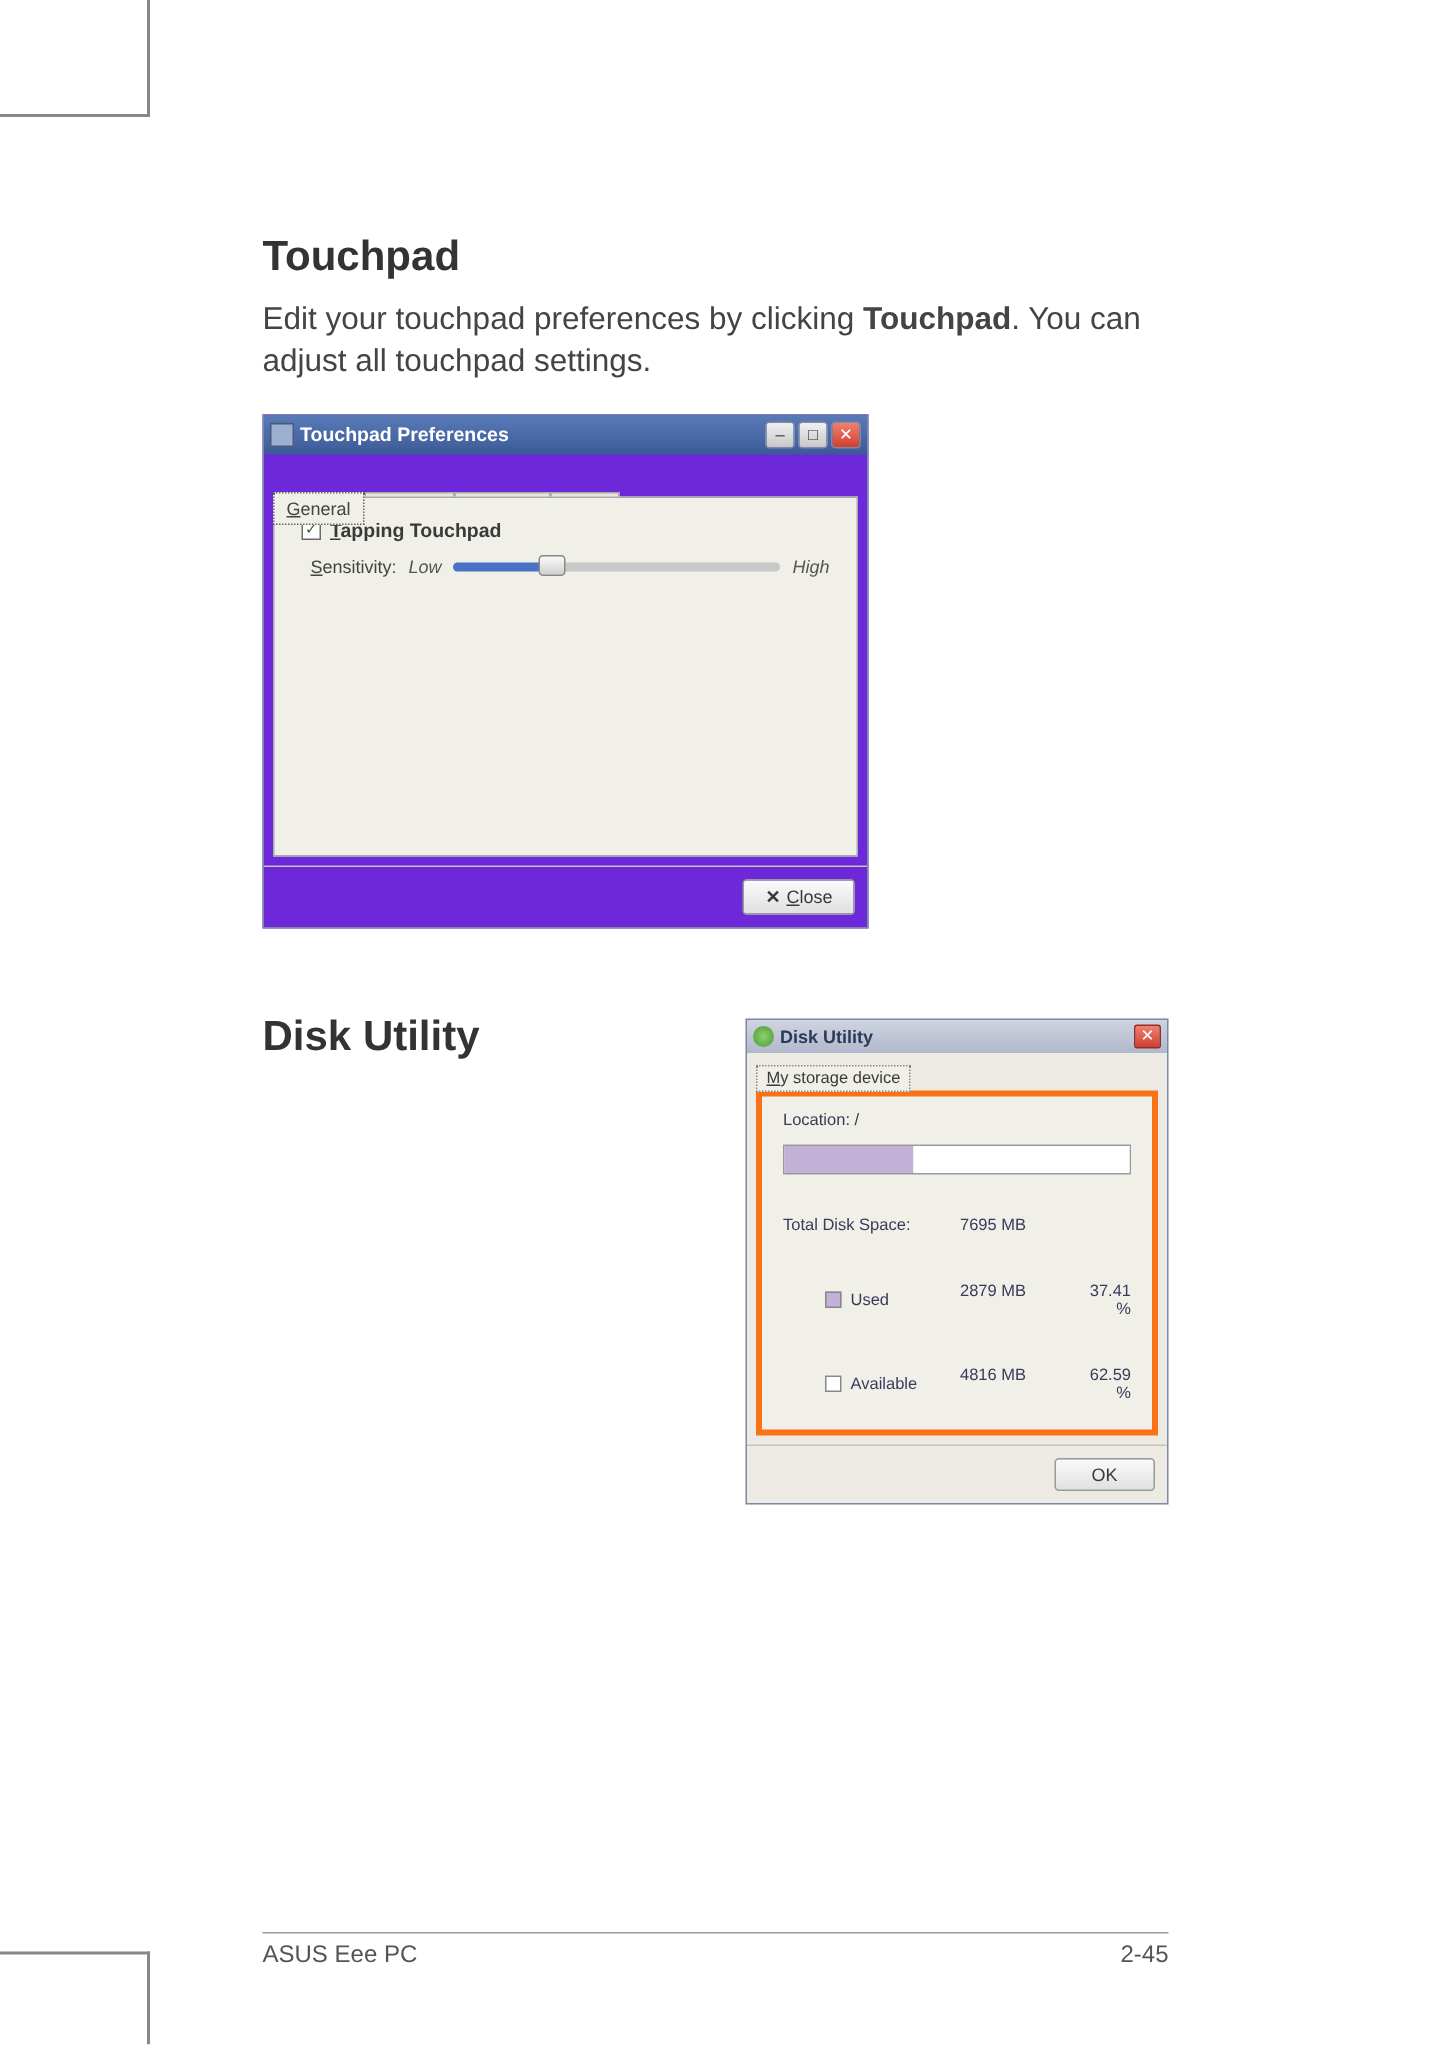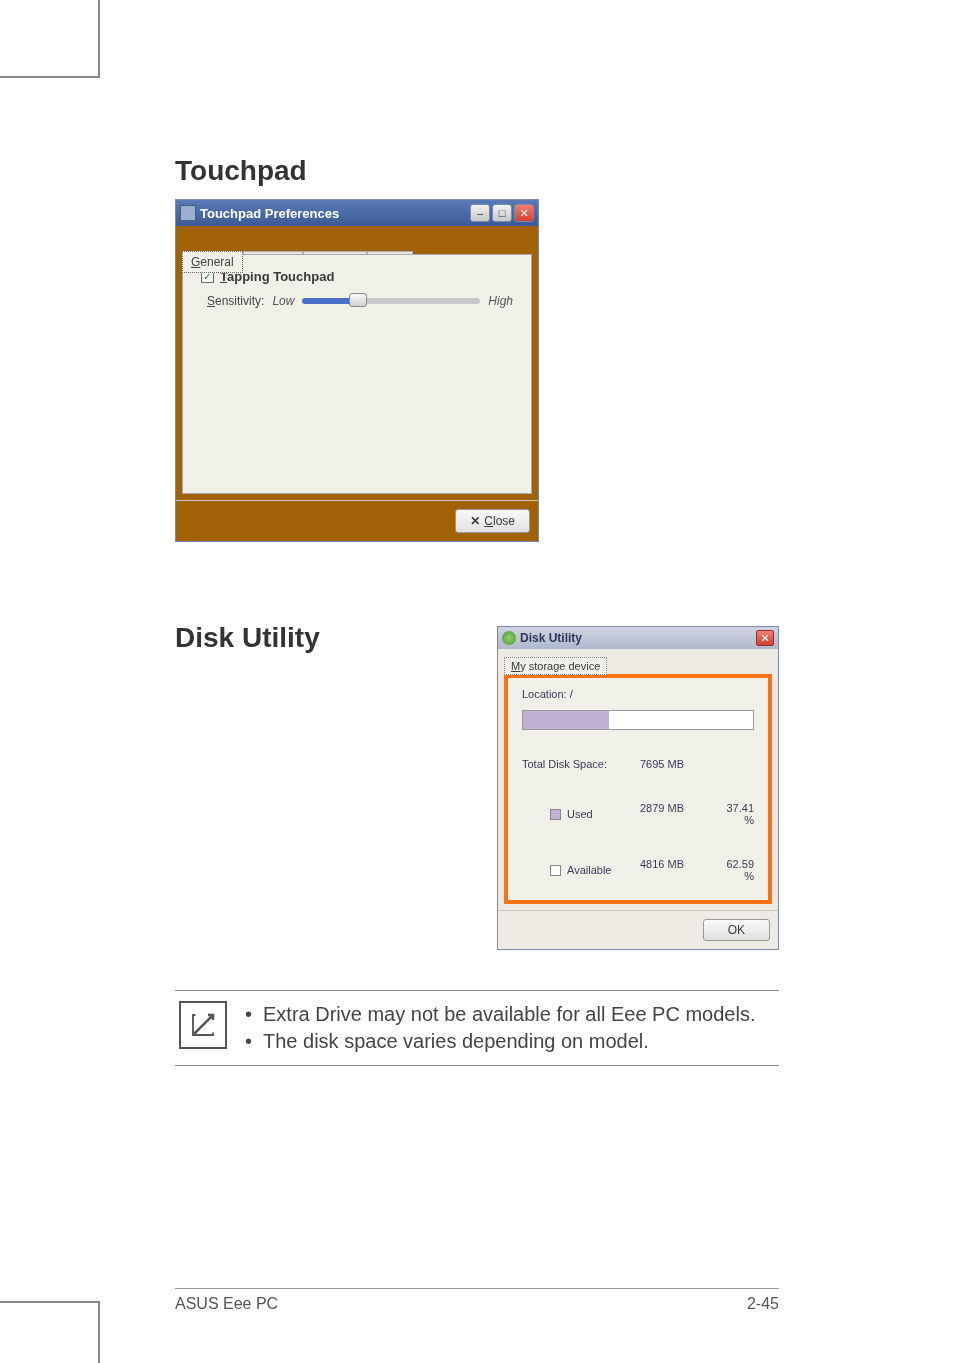--- a/index.html
+++ b/index.html
@@ -39,24 +39,24 @@
   .para {
     font-size: 21px;
     line-height: 1.35;
     color: #444;
     margin-bottom: 20px;
   }
   .para b { font-weight: bold; }
 
   
   .win {
-    width: 364px;
+    width: 404px;
     border: 1px solid #7a8aa8;
-    background: #a16207;
-    margin-bottom: 80px;
+    background: #6d28d9;
+    margin-bottom: 56px;
     font-family: Arial, sans-serif;
   }
   .titlebar {
     height: 26px;
     background: linear-gradient(#5a7ab8, #3b5a95);
     display: flex;
     align-items: center;
     padding: 0 4px;
     gap: 4px;
   }
@@ -245,20 +245,23 @@
 </style>
 </head>
 <body>
 
 <div class="page-frame"></div>
 <div class="page-frame-h"></div>
 
 <div class="content">
 
   <h2>Touchpad</h2>
+  <p class="para">
+    <span>Edit your touchpad preferences by clicking </span><b>Touchpad</b><span>. You can adjust all touchpad settings.</span>
+  </p>
 
   <div class="win">
     <div class="titlebar">
       <div class="title-icon"></div>
       <div class="title-text">Touchpad Preferences</div>
       <div class="winbtns">
         <div class="winbtn">–</div>
         <div class="winbtn">□</div>
         <div class="winbtn close">✕</div>
       </div>
@@ -336,32 +339,20 @@
         </div>
       </div>
       <div class="du-footer">
         <div class="btn">
           <span>OK</span>
         </div>
       </div>
     </div>
   </div>
 
-  <div class="note">
-    <div class="note-icon">
-      <svg viewBox="0 0 24 24" width="30" height="30" fill="none" stroke="#555" stroke-width="2">
-        <path d="M4 20 L20 4 M16 4 L20 4 L20 8"></path>
-        <path d="M6 4 L4 4 L4 20 L20 20 L20 18" stroke-width="1.5"></path>
-      </svg>
-    </div>
-    <ul>
-      <li>Extra Drive may not be available for all Eee PC models.</li>
-      <li>The disk space varies depending on model.</li>
-    </ul>
-  </div>
 
 </div>
 
 <div class="footer">
   <span>ASUS Eee PC</span>
   <span>2-45</span>
 </div>
 
 <div class="corner-bl-h"></div>
 <div class="corner-bl"></div>

